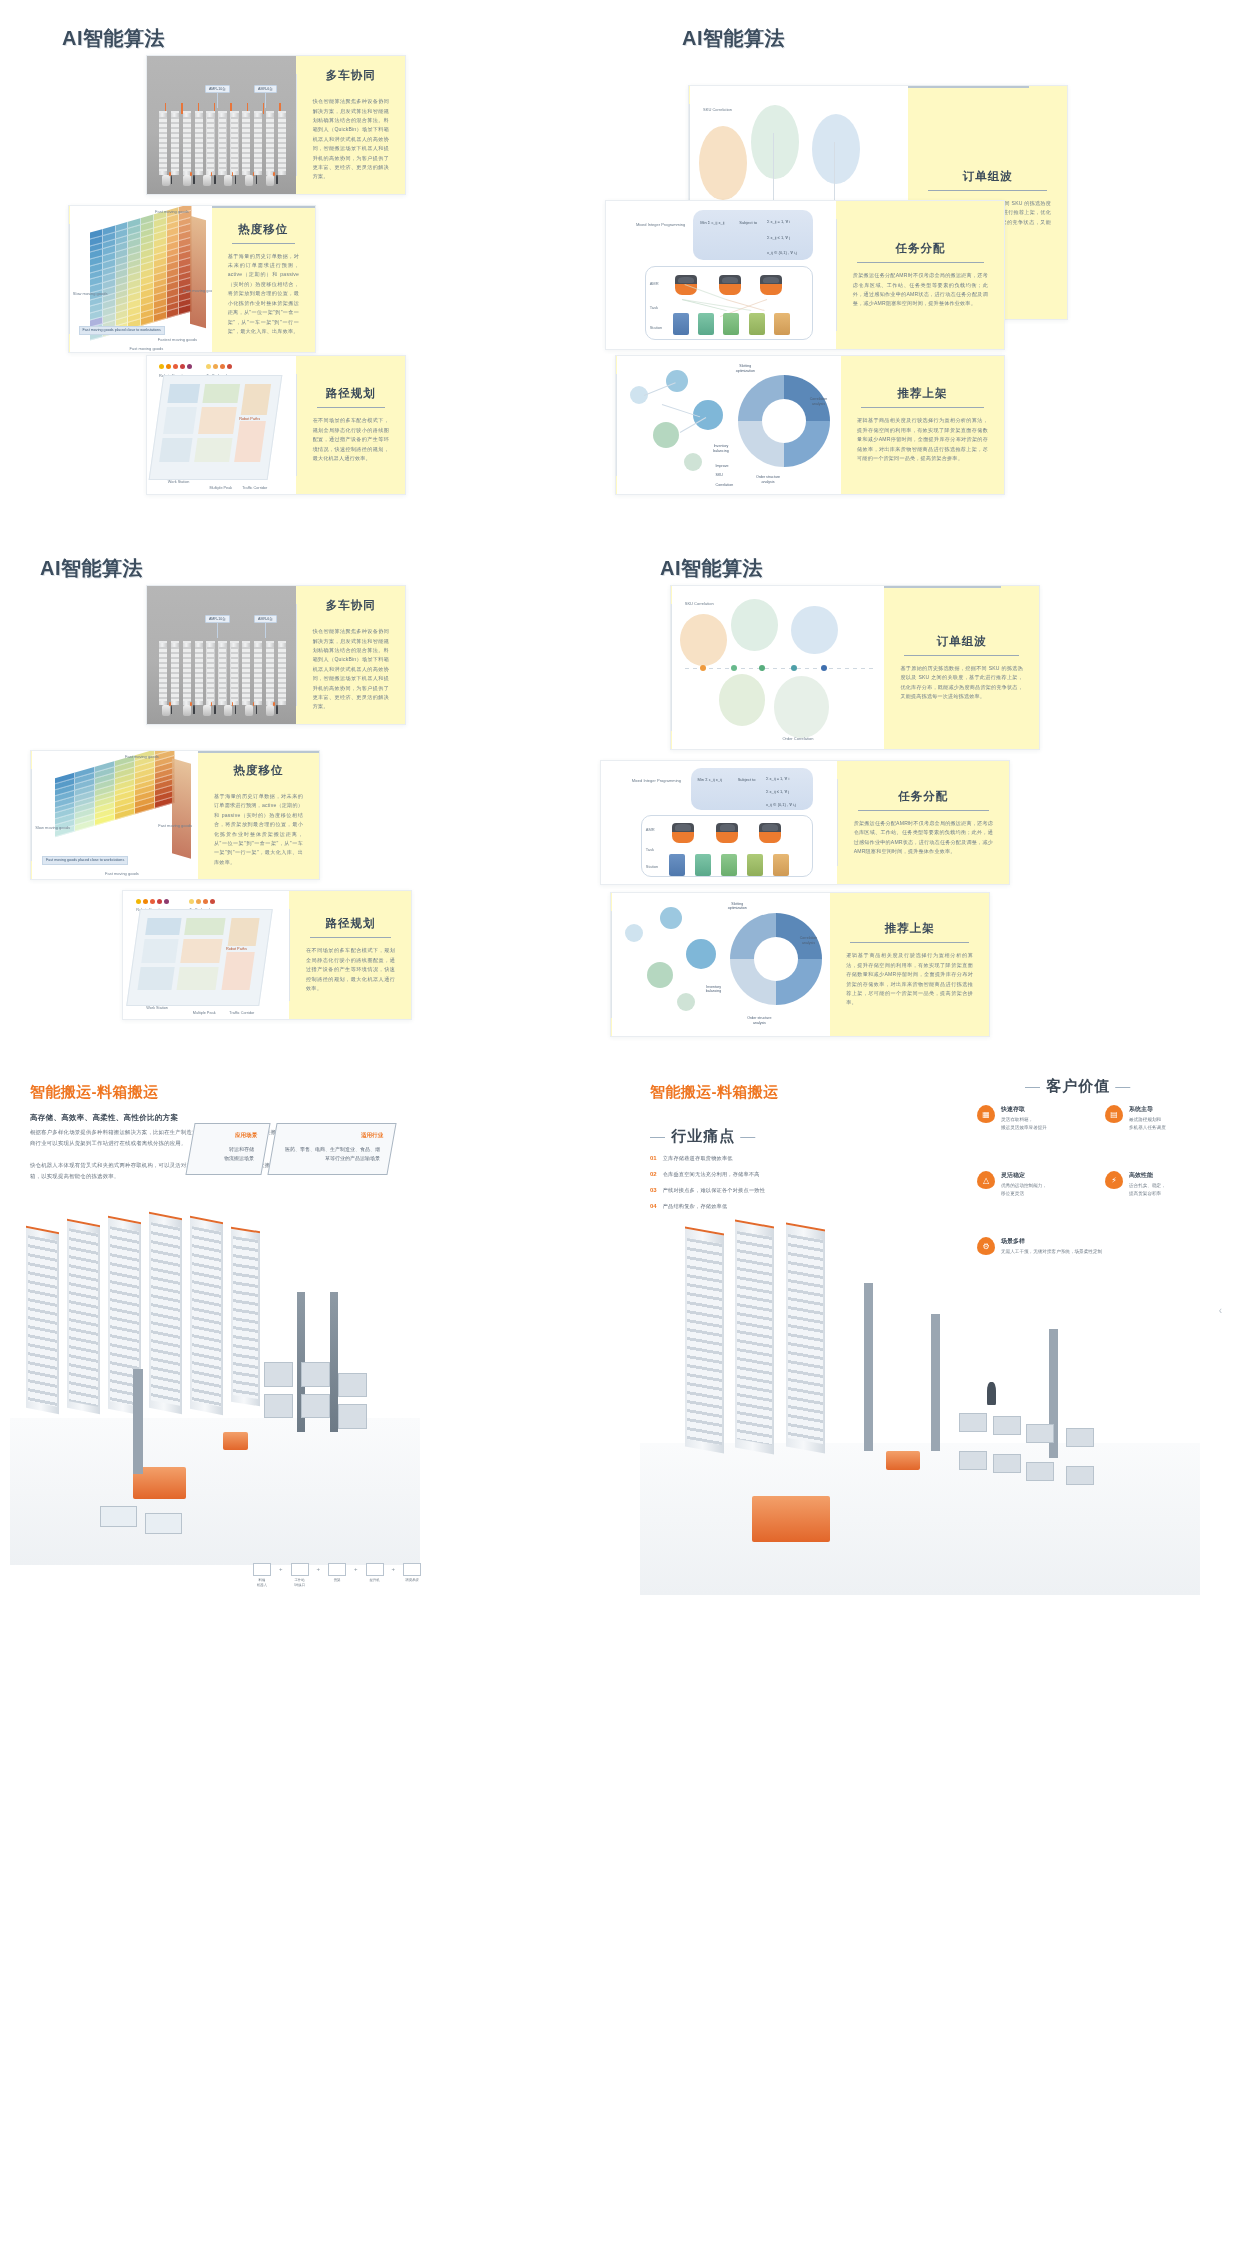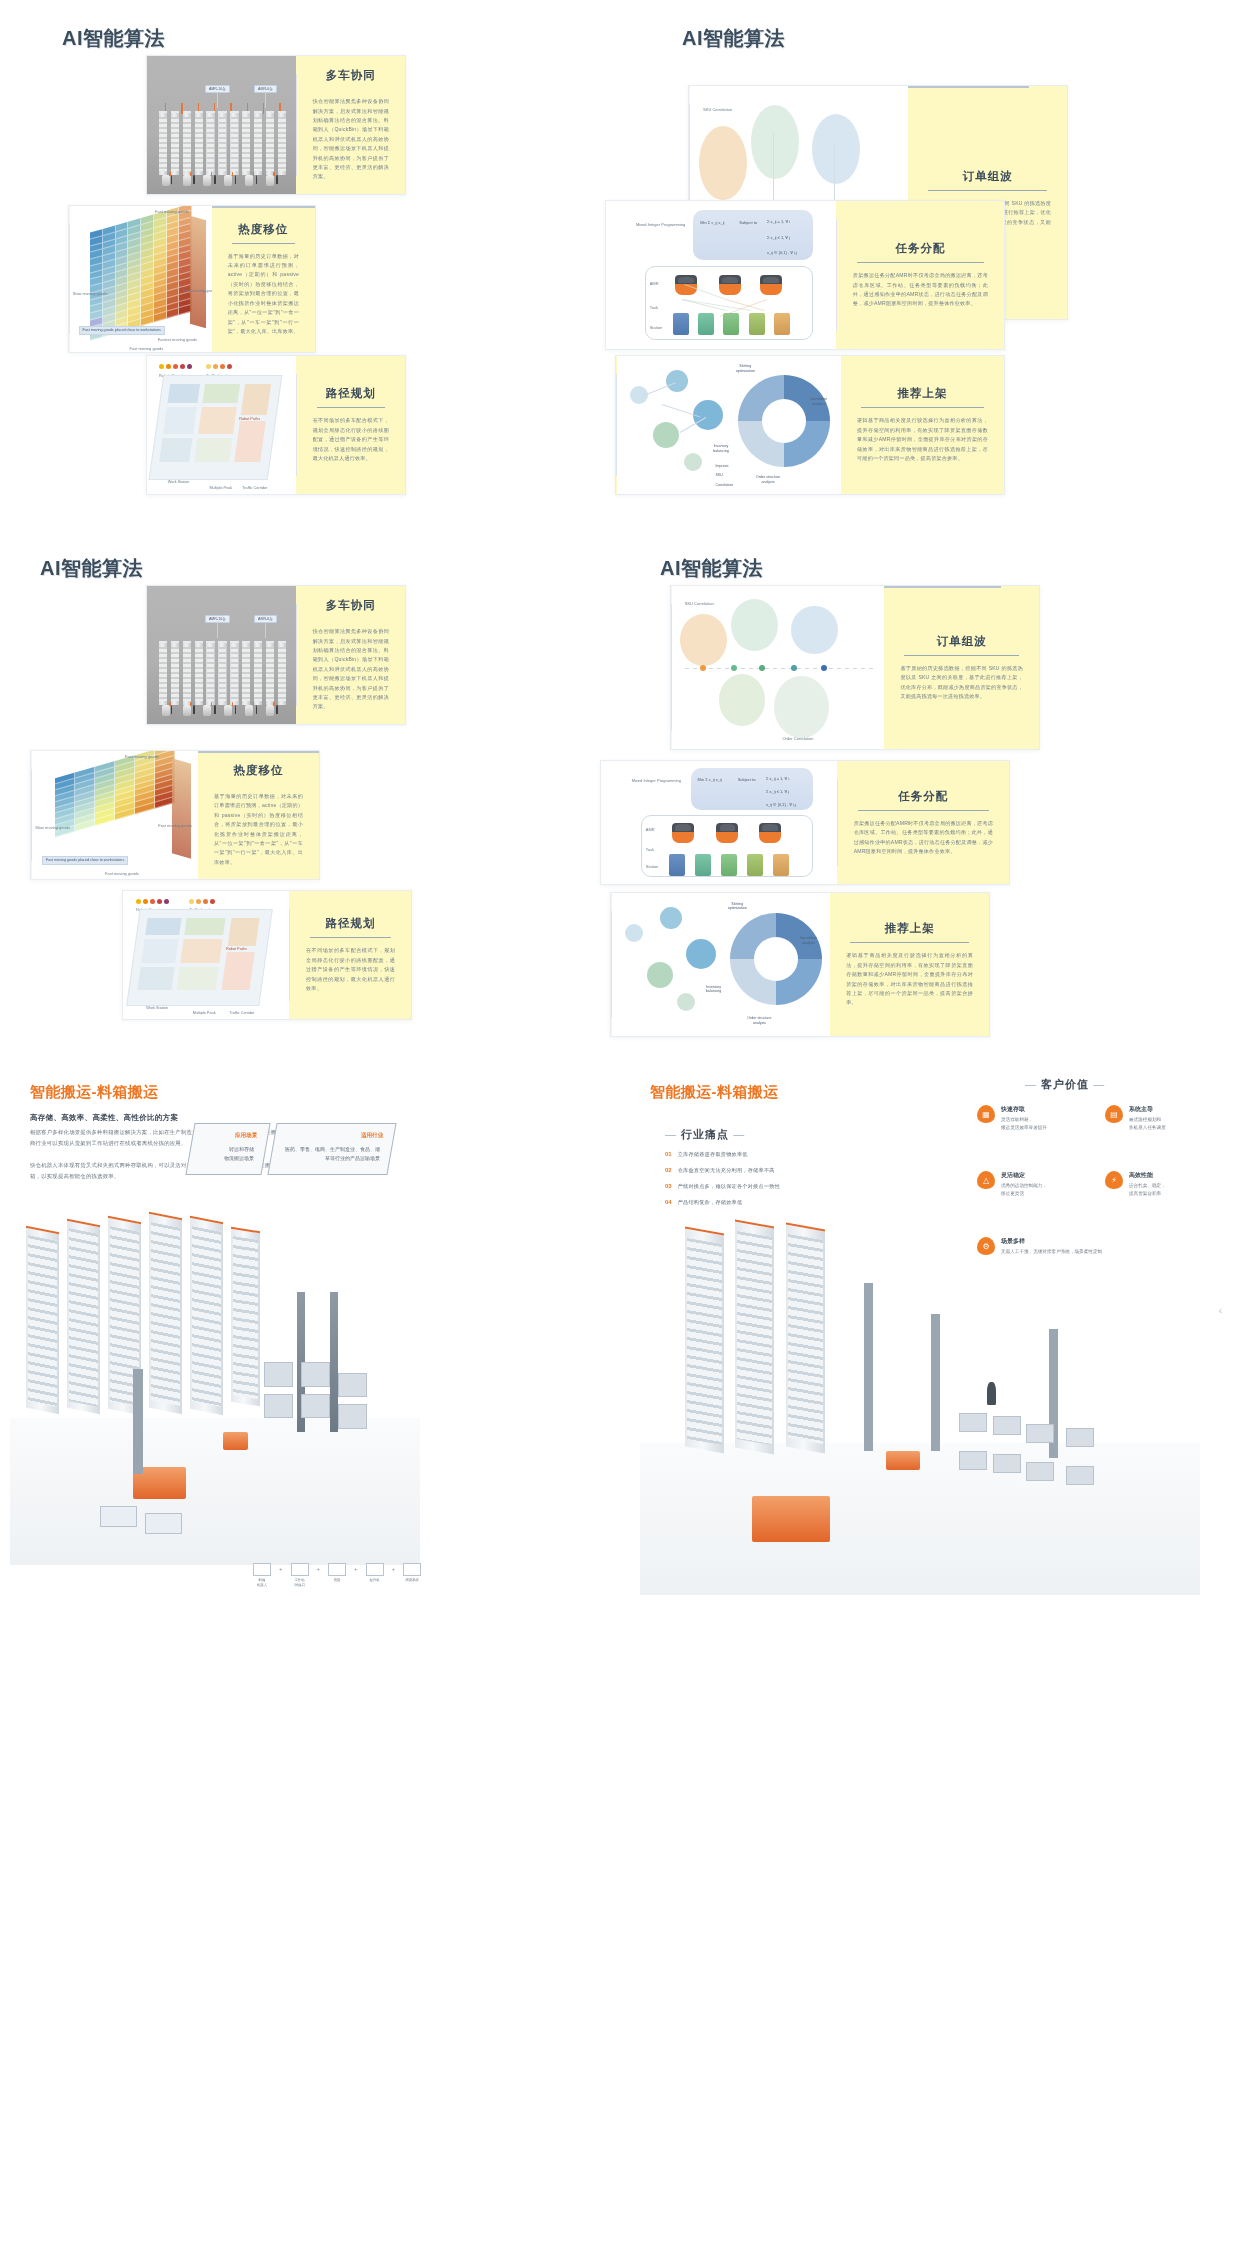--- a/index.html
+++ b/index.html
@@ -173,21 +173,21 @@
   .prod-para{ font-size:5.4px; line-height:2.0; color:#67737f; letter-spacing:.2px; }
   .scene-box{
     position:absolute; border:1px solid #aab6c2; background:#f7f9fb;
     padding:8px 10px; text-align:right;
   }
   .scene-box.skw{ transform: skewX(-10deg); }
   .scene-box.skw > *{ transform: skewX(10deg); }
   .scene-h{ font-size:5.6px; font-weight:bold; color:#ef7622; margin-bottom:5px; }
   .scene-t{ font-size:5px; line-height:1.8; color:#5d6977; }
 
-  .sec-head{ font-size:11px; font-weight:bold; color:#3e4a57; letter-spacing:1px; }
+  .sec-head{ font-size:15px; font-weight:bold; color:#3e4a57; letter-spacing:1px; }
   .sec-head .dash{ color:#9fb0c0; font-weight:normal; }
   .pain-row{ display:flex; gap:6px; align-items:baseline; margin-top:9px; }
   .pain-no{ font-size:6px; font-weight:bold; color:#ef7622; }
   .pain-tx{ font-size:5.2px; color:#5d6977; letter-spacing:.2px; }
 
   .value-item{ position:absolute; display:flex; gap:6px; }
   .v-ico{
     width:18px; height:18px; border-radius:50% 50% 50% 50%/60% 60% 40% 40%;
     background:#f07c26; flex:0 0 18px;
     display:flex; align-items:center; justify-content:center;
@@ -963,21 +963,21 @@
     <div class="flow-item">
       <div class="flow-ico"></div>
       <div class="flow-tx">调度系统</div>
     </div>
   </div>
 </section>
 
 <section class="slide" style="left:620px;top:1065px;width:620px;height:1192px;">
   <div class="prod-title" style="position:absolute;left:30px;top:18px;">智能搬运-料箱搬运</div>
 
-  <div style="position:absolute;left:30px;top:62px;width:250px;margin-left:15px;">
+  <div style="position:absolute;left:30px;top:62px;width:250px;">
     <div class="sec-head">
       <span class="dash">—</span>
       <span>行业痛点</span>
       <span class="dash">—</span>
     </div>
     <div class="pain-row">
       <span class="pain-no">01</span>
       <span class="pain-tx">立库存储巷道存取货物效率低</span>
     </div>
     <div class="pain-row">

